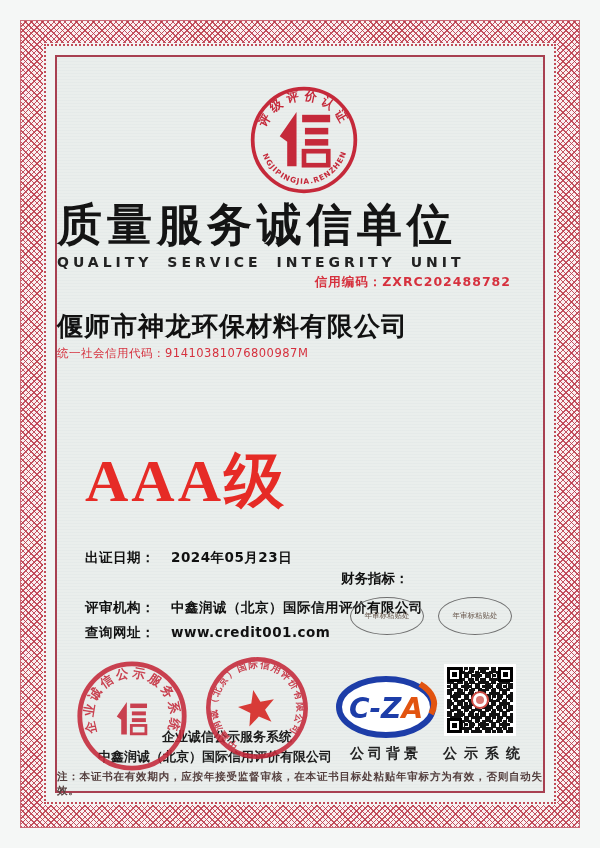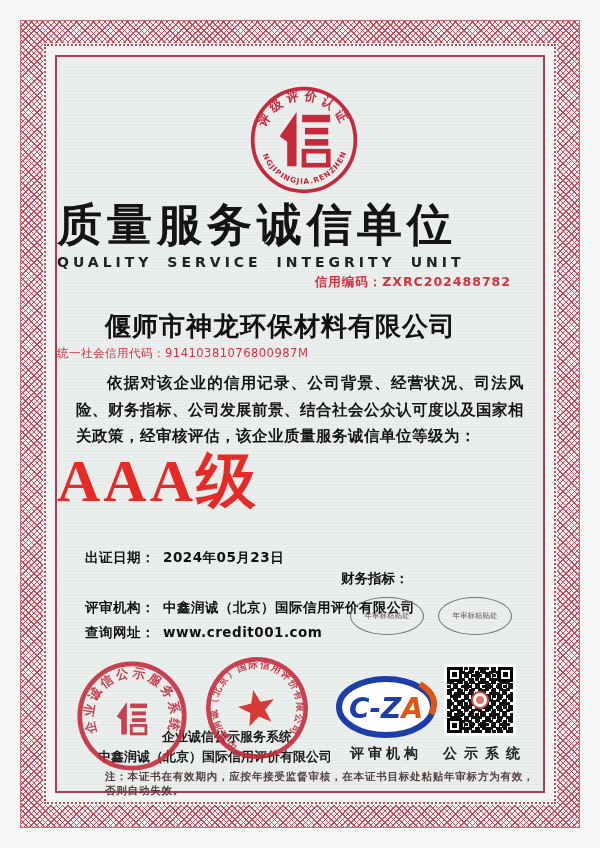--- a/index.html
+++ b/index.html
@@ -46,36 +46,36 @@
   }
   .subtitle{
     top:197px;font-size:14px;font-weight:700;color:#222;
     letter-spacing:4px;word-spacing:6px;
   }
   .credit-line{
     top:217px;right:32px;font-size:12.5px;font-weight:700;color:#d6313e;
     letter-spacing:1px;
   }
   .company{
-    top:252px;font-size:26px;font-weight:900;color:#111;letter-spacing:1px;padding-left:48px;
+    top:252px;font-size:26px;font-weight:900;color:#111;letter-spacing:1px;
   }
   .uscc{
     top:289px;font-size:11.5px;font-weight:400;color:#d6313e;letter-spacing:.5px;
   }
   .body-text{
     top:313px;left:19px;right:19px;
     font-size:15.5px;font-weight:700;color:#151515;
     line-height:1.72;text-align:justify;text-indent:2em;letter-spacing:.5px;
   }
   .grade{
     top:384px;font-size:60px;font-weight:900;color:#e62b26;
-    font-family:"Liberation Serif","DejaVu Serif",serif;letter-spacing:3px;
+    font-family:"Liberation Serif","DejaVu Serif",serif;letter-spacing:3px;margin-left:28px;
   }
   .detail-row{left:28px;font-size:13.5px;font-weight:700;color:#111;letter-spacing:.5px;}
-  .d-label{margin-right:8px;}
+  .d-label{margin-right:16px;}
   .annual-label{left:284px;top:513px;font-size:13.5px;font-weight:700;color:#111;}
   .oval{
     width:72px;height:36px;border:1.5px solid #6f6f6f;border-radius:50%;
     display:flex;align-items:center;justify-content:center;
     font-size:7.5px;color:#6b5b50;background:transparent;text-align:right;
   }
   .oval1{left:293px;top:540px;}
   .oval2{left:381px;top:540px;}
 
   
@@ -96,21 +96,21 @@
   }
   .finder{position:absolute;width:15px;height:15px;border:3px solid #000;background:#fff;box-sizing:border-box;}
   .finder::after{content:"";position:absolute;inset:2px;background:#000;}
   .finder.tl{left:0;top:0;} .finder.tr{right:0;top:0;} .finder.bl{left:0;bottom:0;}
   .qr-logo{position:absolute;left:24px;top:24px;width:18px;height:18px;border-radius:50%;
     background:#fff;border:2px solid #cf4a42;box-sizing:border-box;}
   .qr-logo::after{content:"";position:absolute;inset:3px;border-radius:50%;background:#cf4a42;opacity:.75;}
   .qr-label{left:378px;top:688px;width:92px;text-align:right;
     font-size:14px;font-weight:800;color:#222;letter-spacing:7px;}
   .note{
-    top:713px;font-size:10.5px;font-weight:700;color:#55403f;letter-spacing:.8px;margin-left:48px;
+    top:713px;font-size:10.5px;font-weight:700;color:#55403f;letter-spacing:.8px;
   }
 </style>
 </head>
 <body>
 
 <div class="page">
   <div class="band">
     <div class="band-gap">
       <div class="cert">
 
@@ -139,21 +139,20 @@
         <div class="abs ctr subtitle">QUALITY SERVICE INTEGRITY UNIT</div>
         <div class="abs credit-line">
           <span>信用编码：</span><span>ZXRC202488782</span>
         </div>
 
         <div class="abs ctr company">偃师市神龙环保材料有限公司</div>
         <div class="abs ctr uscc">
           <span>统一社会信用代码：</span><span>91410381076800987M</span>
         </div>
 
-        <div class="abs body-text">依据对该企业的信用记录、公司背景、经营状况、司法风险、财务指标、公司发展前景、结合社会公众认可度以及国家相关政策，经审核评估，该企业质量服务诚信单位等级为：</div>
 
         <div class="abs ctr grade">AAA级</div>
 
         <div class="abs detail-row" style="top:492px">
           <span class="d-label">出证日期：</span><span class="d-value">2024年05月23日</span>
         </div>
         <div class="abs detail-row" style="top:542px">
           <span class="d-label">评审机构：</span><span class="d-value">中鑫润诚（北京）国际信用评价有限公司</span>
         </div>
         <div class="abs detail-row" style="top:567px">
@@ -195,21 +194,21 @@
           <polygon fill="#d6231f" points="60,40 65.1,54 80,54.5 68.2,63.7 72.3,78 60,69.6 47.7,78 51.8,63.7 40,54.5 54.9,54"></polygon>
         </svg>
 
         <svg class="abs cza" viewBox="0 0 104 66">
           <ellipse cx="52" cy="33" rx="47" ry="28" fill="#ffffff" stroke="#1d3da8" stroke-width="6"></ellipse>
           <path d="M86 10 A47 28 0 0 1 97 40" fill="none" stroke="#e25410" stroke-width="6"></path>
           <text x="52" y="44" text-anchor="middle" font-size="28" font-weight="900" font-style="italic" font-family="DejaVu Sans,sans-serif">
             <tspan fill="#1d3da8">C-Z</tspan><tspan fill="#e25410">A</tspan>
           </text>
         </svg>
-        <div class="abs mutual-label">评审机构</div>
+        <div class="abs mutual-label">公司背景</div>
 
         <div class="abs qr">
           <div class="finder tl"></div>
           <div class="finder tr"></div>
           <div class="finder bl"></div>
           <div class="qr-logo"></div>
         </div>
         <div class="abs qr-label">公示系统</div>
 
         <div class="abs ctr note">注：本证书在有效期内，应按年接受监督审核，在本证书目标处粘贴年审标方为有效，否则自动失效。</div>

